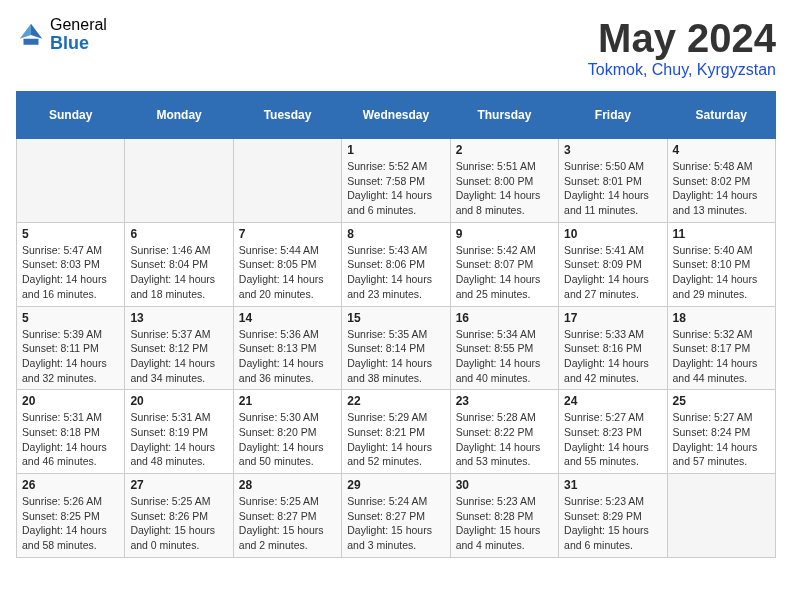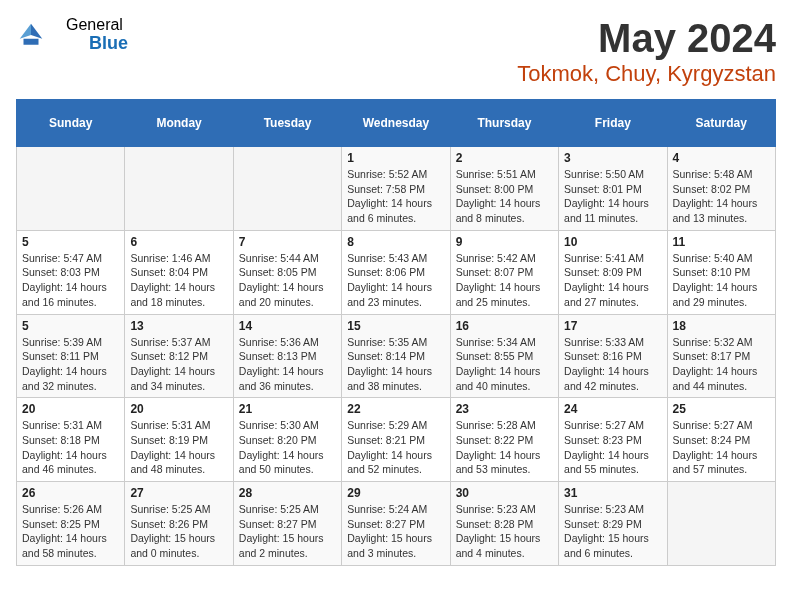--- a/index.html
+++ b/index.html
@@ -12,48 +12,47 @@
     }
     .header-area {
       display: flex;
       justify-content: space-between;
       align-items: flex-start;
       margin-bottom: 12px;
     }
     .logo {
       display: flex;
       align-items: center;
-      gap: 20px;
+      gap: 4px;
     }
     .logo-text {
       display: flex;
       flex-direction: column;
       line-height: 1.1;
     }
     .logo-blue {
       font-size: 18px;
       font-weight: bold;
       color: #1a6eb5;
-      margin-left: 23px;
     }
     .logo-icon {
       width: 30px;
       height: 30px;
     }
     .title-area {
       text-align: right;
     }
     .month-title {
       font-size: 40px;
       font-weight: bold;
       color: #333;
     }
     .location-title {
-      font-size: 22px;
-      color: #c2410c;
+      font-size: 16px;
+      color: #1d4ed8;
     }
     .calendar {
       width: 100%;
       border-collapse: collapse;
       font-size: 11px;
     }
     .calendar thead tr th {
       background-color: #2f6db5;
       color: #fff;
       text-align: center;

